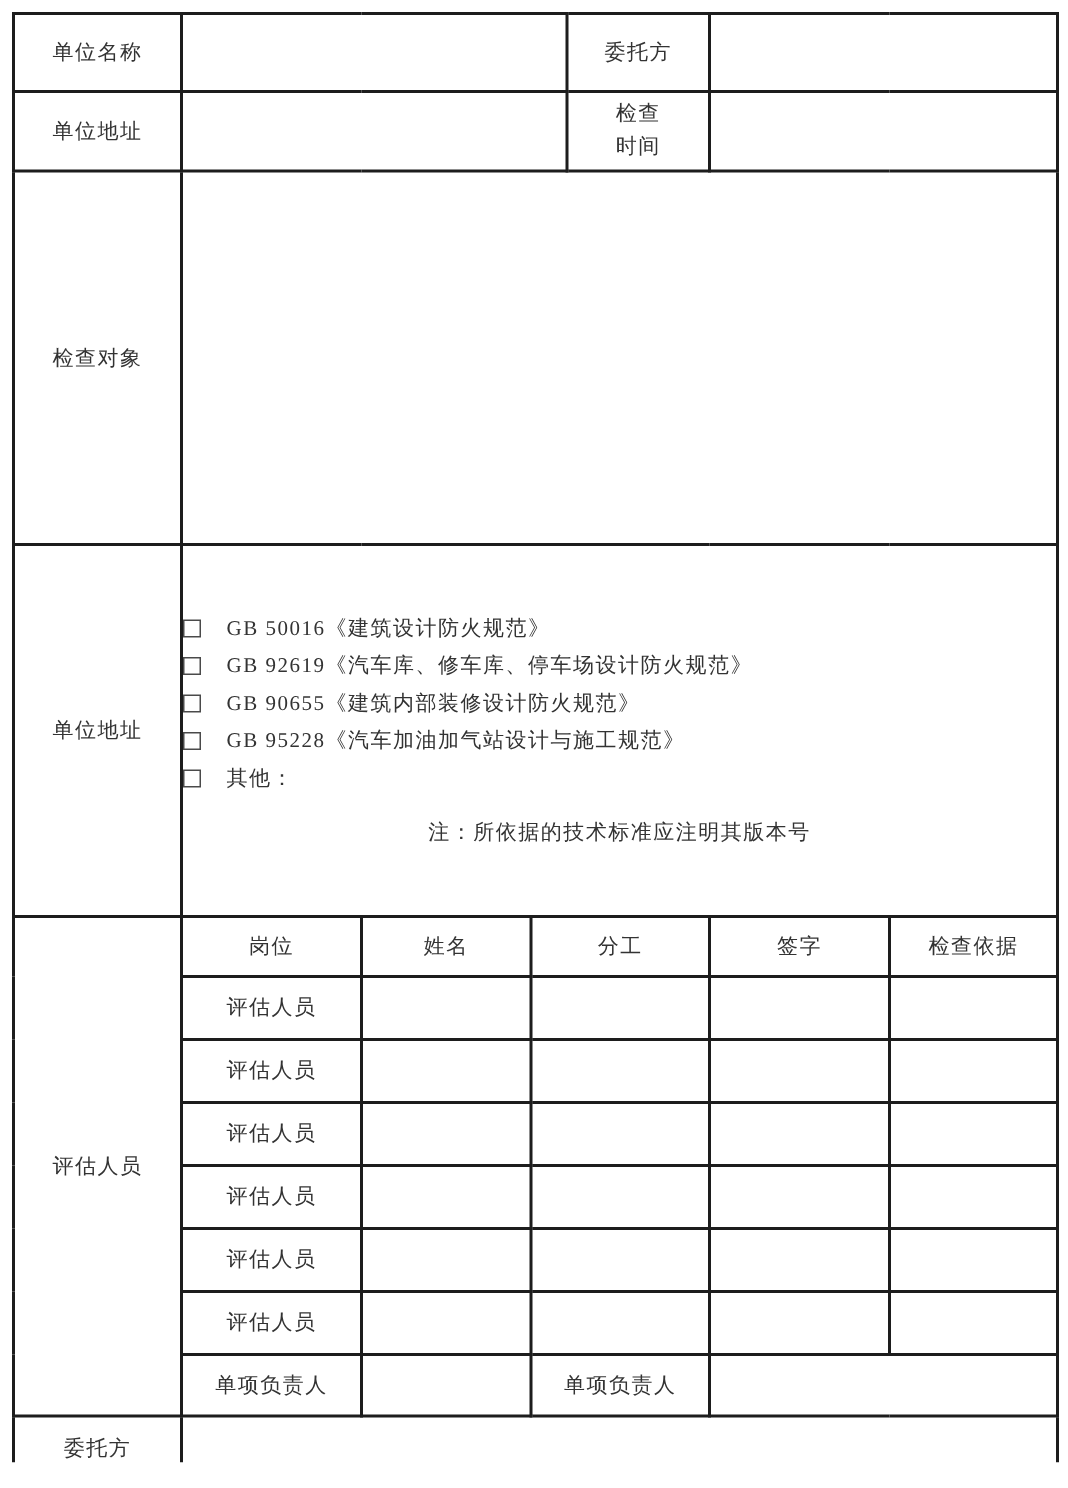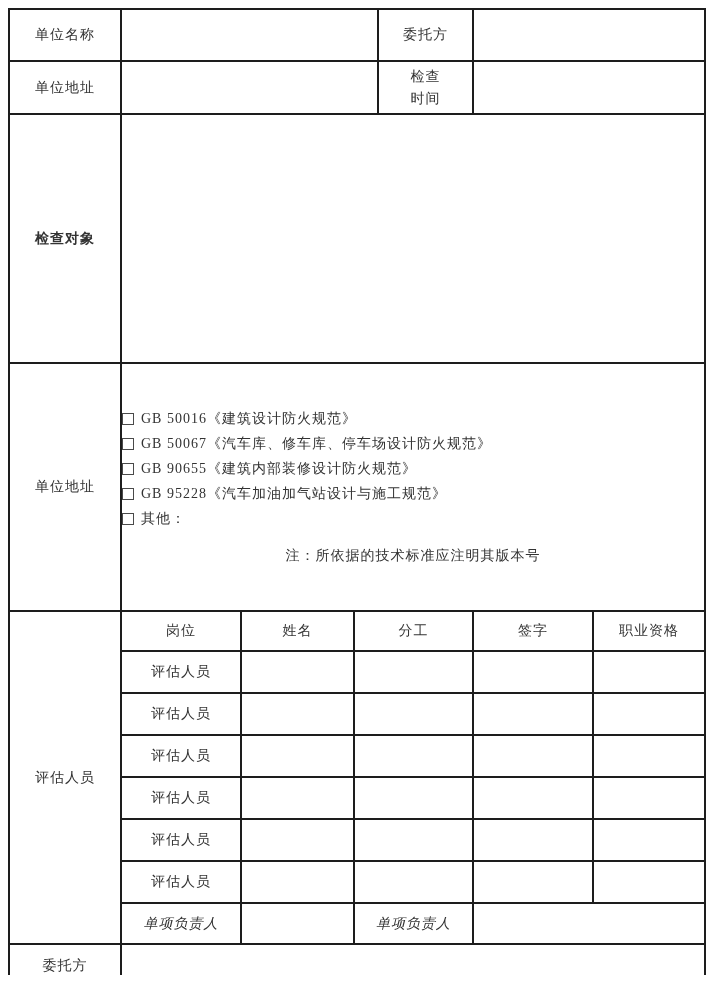--- a/index.html
+++ b/index.html
@@ -33,37 +33,38 @@
     font-size: 14px;
     color: var(--text);
     text-align: center;
     vertical-align: middle;
     padding: 0;
     letter-spacing: 1px;
     overflow: hidden;
   }
   tr.r1 { height: 52px; }
   tr.r2 { height: 53px; }
-  tr.r3 { height: 249px; font-weight: bold; }
+  tr.r3 { height: 249px; }
   tr.r4 { height: 248px; }
   tr.rh { height: 40px; }
   tr.ra { height: 42px; }
-  tr.rf { height: 41px; font-style: italic; }
+  tr.rf { height: 41px; }
   tr.rc { height: 44px; }
   td.two-line div { line-height: 22px; }
   td.basis {
     text-align: left;
     vertical-align: top;
     padding: 38px 8px 0 9px;
     letter-spacing: 0.5px;
   }
   .check-item {
     display: flex;
     align-items: center;
     height: 25px;
+    gap: 10px;
   }
   .checkbox {
     display: inline-block;
     width: 12px;
     height: 12px;
     border: 1px solid #4a4a4a;
     background: var(--bg);
     margin-right: 7px;
     flex: 0 0 auto;
   }
@@ -112,21 +113,21 @@
 
       <tr class="r4">
         <td>单位地址</td>
         <td colspan="6" class="basis">
           <div class="check-item">
             <span class="checkbox"></span>
             <span>GB 50016《建筑设计防火规范》</span>
           </div>
           <div class="check-item">
             <span class="checkbox"></span>
-            <span>GB 50067《汽车库、修车库、停车场设计防火规范》</span>
+            <span>GB 92619《汽车库、修车库、停车场设计防火规范》</span>
           </div>
           <div class="check-item">
             <span class="checkbox"></span>
             <span>GB 90655《建筑内部装修设计防火规范》</span>
           </div>
           <div class="check-item">
             <span class="checkbox"></span>
             <span>GB 95228《汽车加油加气站设计与施工规范》</span>
           </div>
           <div class="check-item">
@@ -136,21 +137,21 @@
           <div class="basis-note">注：所依据的技术标准应注明其版本号</div>
         </td>
       </tr>
 
       <tr class="rh">
         <td rowspan="8">评估人员</td>
         <td>岗位</td>
         <td>姓名</td>
         <td colspan="2">分工</td>
         <td>签字</td>
-        <td>职业资格</td>
+        <td>检查依据</td>
       </tr>
 
       <tr class="ra">
         <td>评估人员</td>
         <td></td>
         <td colspan="2"></td>
         <td></td>
         <td></td>
       </tr>
       <tr class="ra">

